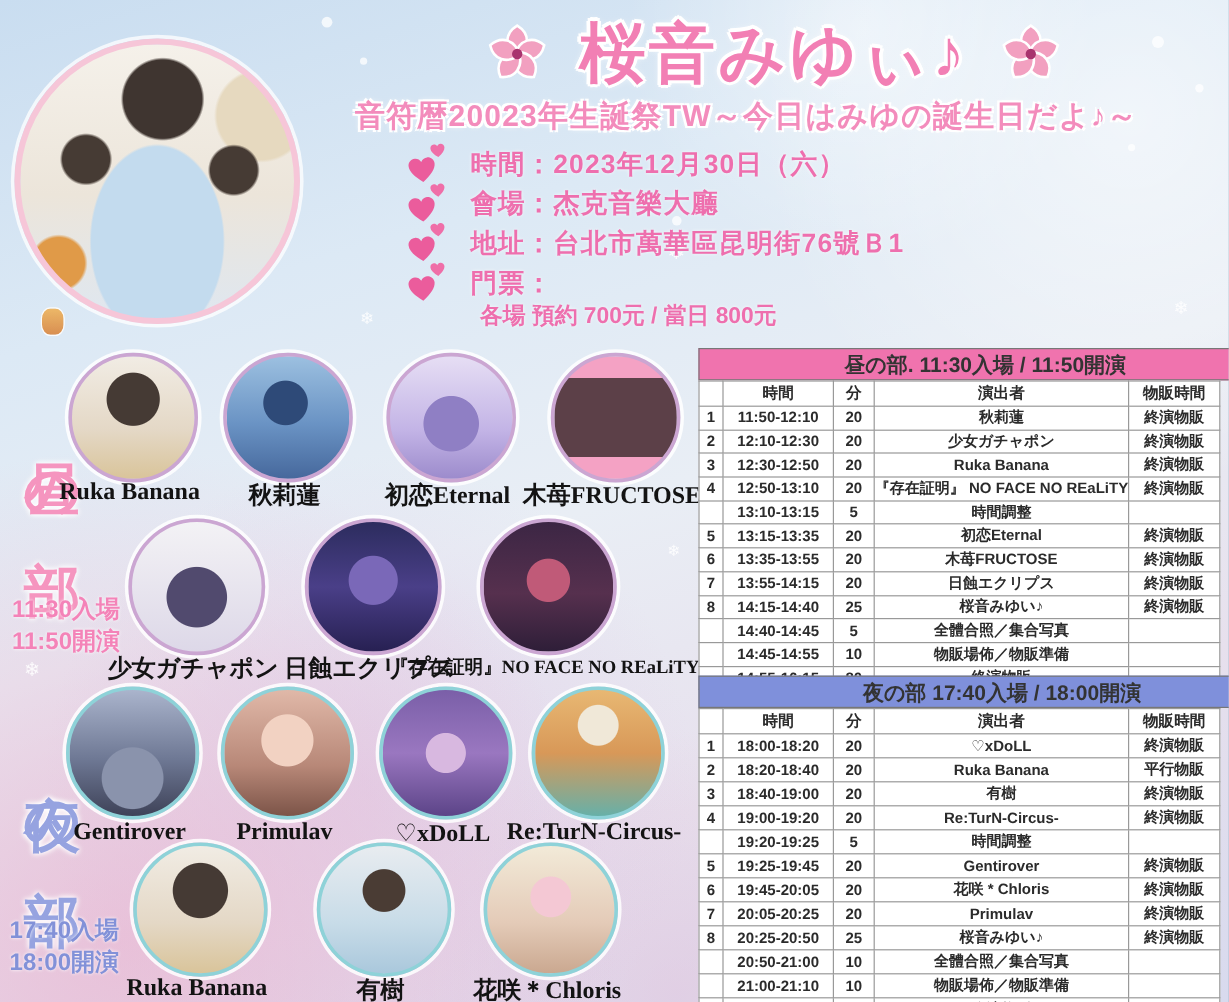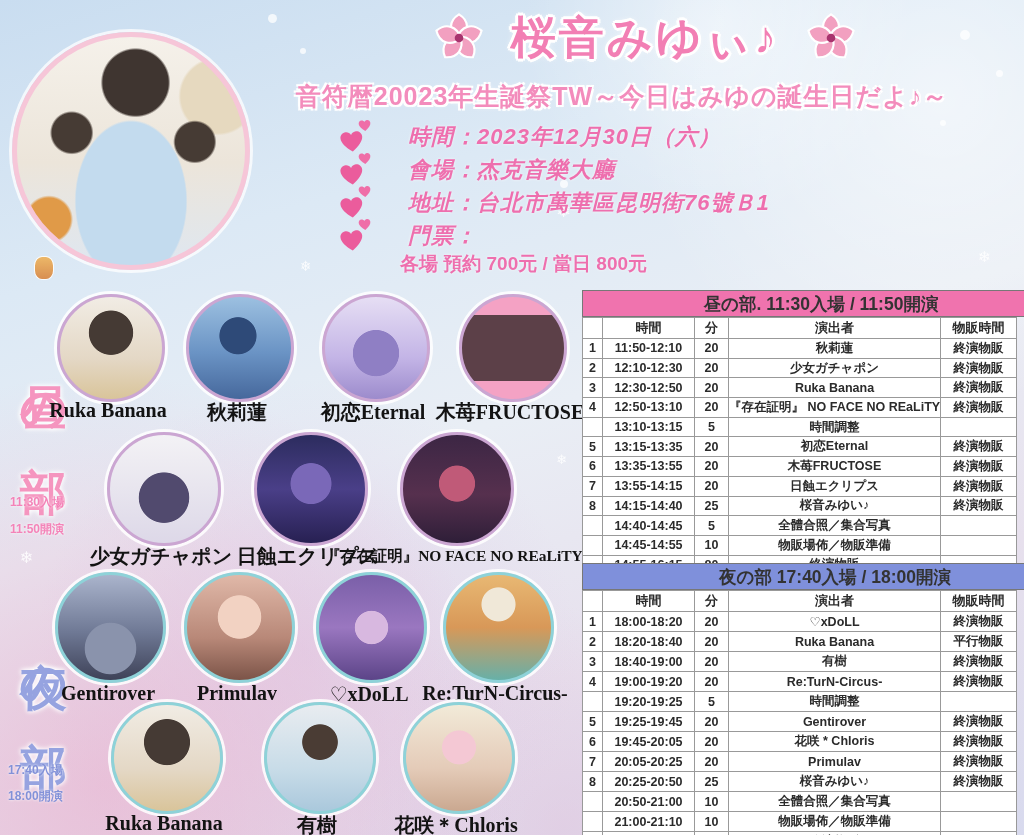--- a/index.html
+++ b/index.html
@@ -28,39 +28,39 @@
       radial-gradient(circle at 24% 42%, #463b34 0 9%, rgba(63,53,48,0) 10%),
       radial-gradient(circle at 78% 46%, #463b34 0 9%, rgba(63,53,48,0) 10%),
       radial-gradient(ellipse at 50% 72%, #c3dbee 0 34%, rgba(195,219,238,0) 35%),
       radial-gradient(circle at 14% 80%, #e09a48 0 8%, rgba(224,154,72,0) 9%),
       radial-gradient(circle at 88% 26%, #e6d9bf 0 14%, rgba(230,217,191,0) 15%),
       linear-gradient(180deg,#f5f1ea 0%,#ece5da 55%,#dfe7f0 100%);
   }
   
   .title-row{position:absolute;left:340px;top:8px;width:610px;display:flex;align-items:center;justify-content:center;gap:24px;}
   .title-text{
-    font-size:45px;font-weight:bold;color:#f27fb4;letter-spacing:3px;white-space:nowrap;
+    font-size:55px;font-weight:bold;color:#f27fb4;letter-spacing:3px;white-space:nowrap;
     text-shadow:-2px -2px 0 #fff,2px -2px 0 #fff,-2px 2px 0 #fff,2px 2px 0 #fff,0 -3px 0 #fff,0 3px 0 #fff,-3px 0 0 #fff,3px 0 0 #fff,0 0 7px #fff;
   }
   .subtitle{
     position:absolute;left:222px;top:80px;width:800px;text-align:center;
     font-size:25px;font-weight:bold;color:#f38cbc;letter-spacing:1px;white-space:nowrap;
     text-shadow:-2px -2px 0 #fff,2px -2px 0 #fff,-2px 2px 0 #fff,2px 2px 0 #fff,0 0 5px #fff;
   }
   
   .details{position:absolute;left:338px;top:120px;}
-  .detail-line{display:flex;align-items:center;gap:32px;height:33px;font-style:italic;}
+  .detail-line{display:flex;align-items:center;gap:16px;height:33px;}
   .detail-text{font-size:22px;font-weight:bold;color:#ee6fae;letter-spacing:1px;white-space:nowrap;text-shadow:0 0 3px rgba(255,255,255,.8);}
   .hearts{width:38px;height:34px;flex:0 0 38px;transform:rotate(-6deg);}
   .ticket-line{margin-left:62px;font-size:19px;font-weight:bold;color:#ee6fae;line-height:23px;white-space:nowrap;text-shadow:0 0 3px rgba(255,255,255,.8);}
   
   .section-label{position:absolute;writing-mode:vertical-rl;text-orientation:upright;font-weight:bold;font-size:47px;letter-spacing:13px;text-shadow:0 0 4px #fff,0 0 6px #fff;}
   .day-label{left:13px;top:349px;color:#f595bf;}
   .night-label{left:13px;top:624px;color:#96a3e0;}
-  .entry-time{position:absolute;font-size:12px;font-weight:bold;white-space:nowrap;text-shadow:0 0 3px #fff;}
+  .entry-time{position:absolute;font-size:20px;font-weight:bold;white-space:nowrap;text-shadow:0 0 3px #fff;}
   .entry-day{color:#f483b8;}
   .entry-night{color:#8291d8;}
   
   .performer{position:absolute;border-radius:50%;}
   .pd{border:3px solid #cba6d2;box-shadow:0 0 0 3px rgba(255,255,255,.85);}
   .pn{border:3px solid #8ed2d8;box-shadow:0 0 0 3px rgba(255,255,255,.85);}
   .performer-name{position:absolute;text-align:center;font-family:"Liberation Serif","DejaVu Serif",serif;font-weight:bold;font-size:20px;color:#131313;white-space:nowrap;}
   .pn-small{font-size:15.5px;}
   .ph-ruka{background:radial-gradient(circle at 50% 35%, #453a34 0 26%, rgba(69,58,52,0) 27%),linear-gradient(180deg,#f1ece4 0%,#e4d8c6 60%,#d9c49a 100%);}
   .ph-d2{background:radial-gradient(circle at 48% 38%, #2e4a78 0 22%, rgba(46,74,120,0) 23%),linear-gradient(180deg,#9cc0e0 0%,#6a93c4 55%,#46689c 100%);}

